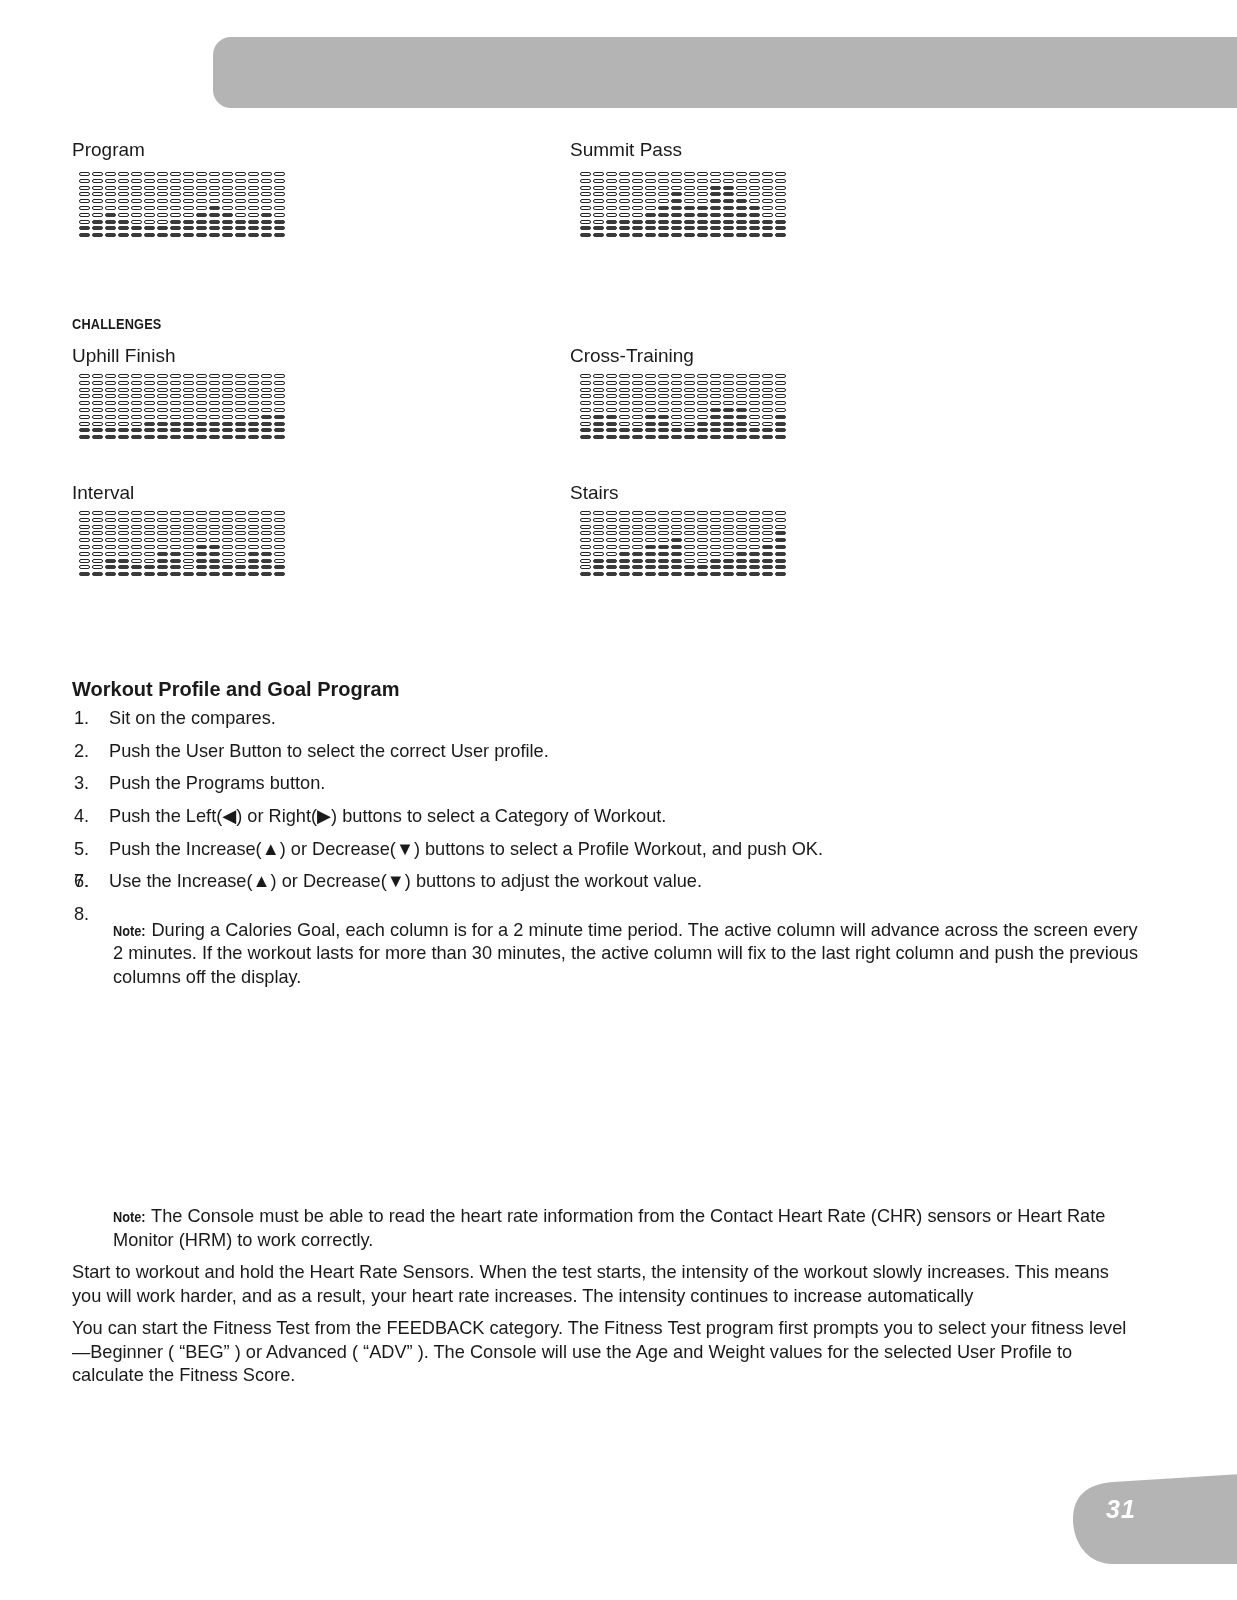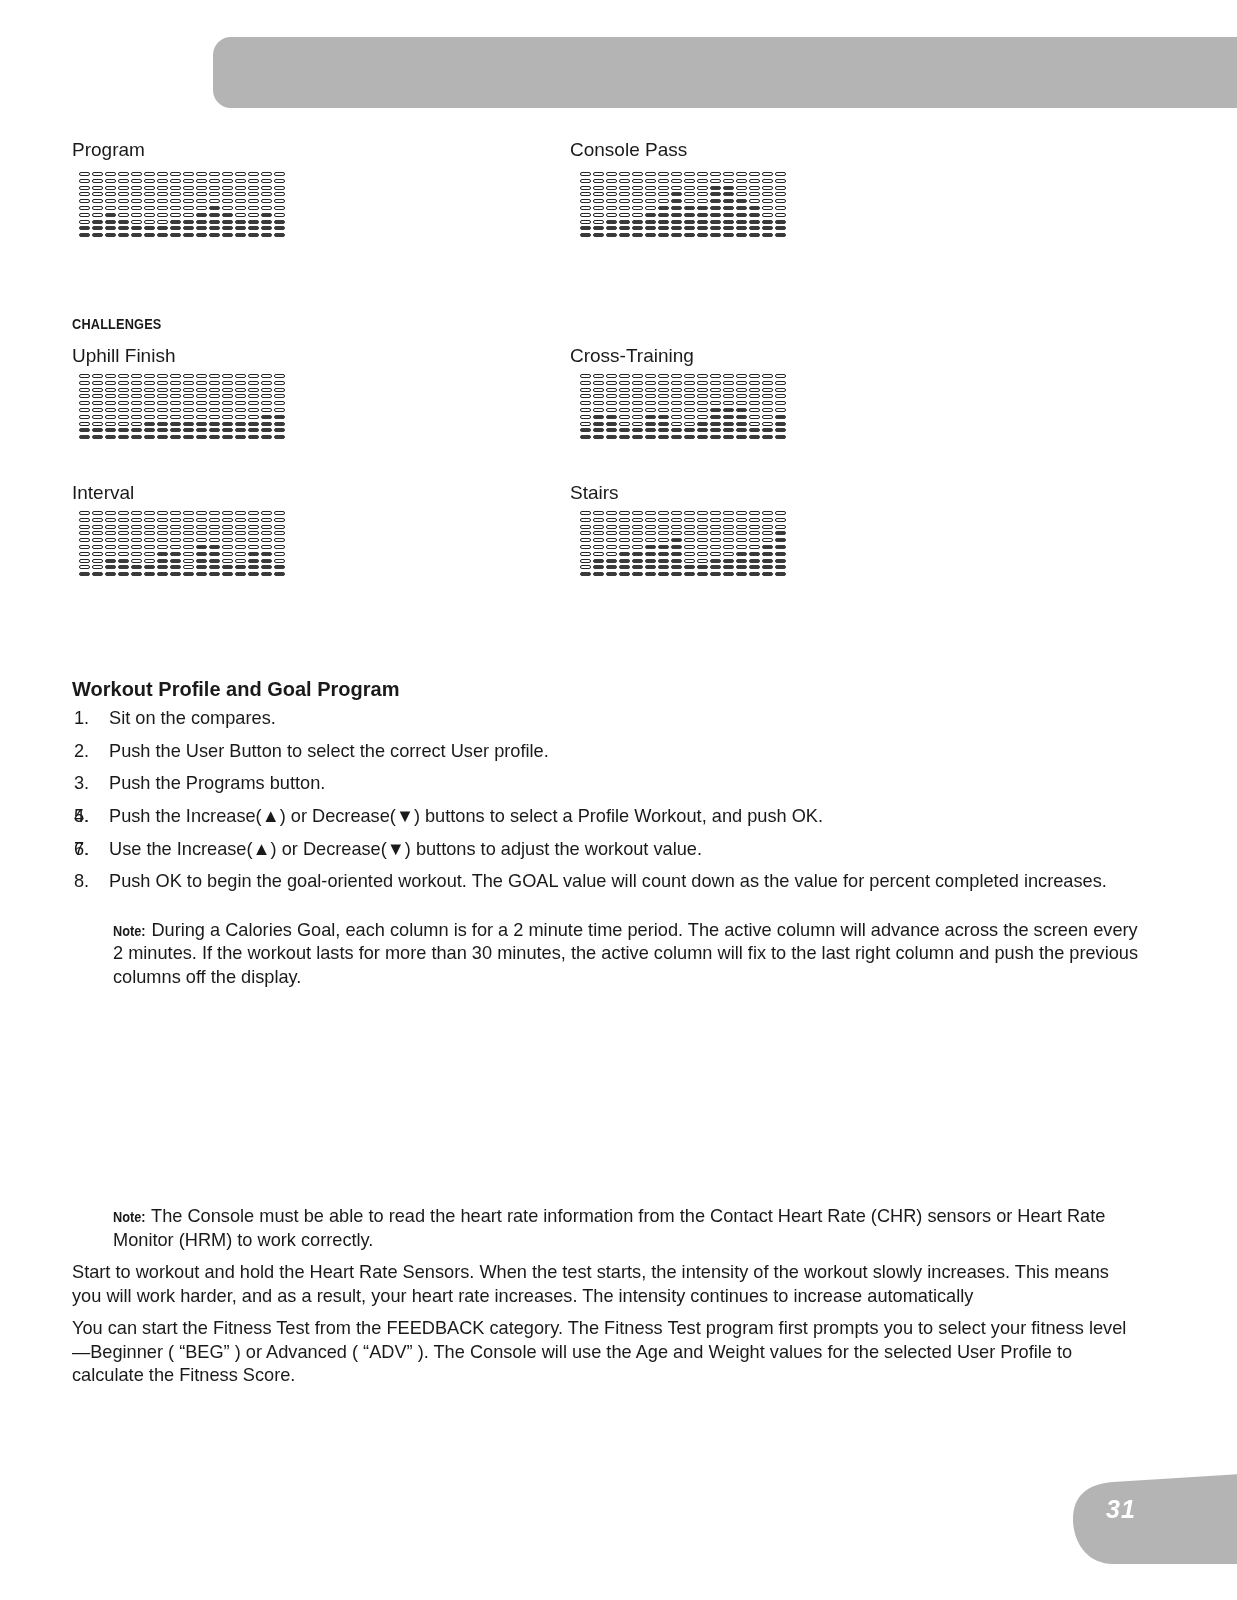--- a/index.html
+++ b/index.html
@@ -22,21 +22,21 @@
   .para{margin-top:9px;}
   .page-tab{position:absolute;left:1073px;top:1474px;width:170px;height:90px;}
   .page-num{position:absolute;left:1106px;top:1495px;font-size:25px;font-weight:bold;font-style:italic;color:#fff;letter-spacing:1px;}
 </style>
 </head>
 <body>
 
 <div class="top-banner"></div>
 
 <div class="label" style="left:72px;top:139px;">Program</div>
-<div class="label" style="left:570px;top:139px;">Console Pass</div>
+<div class="label" style="left:570px;top:139px;">Summit Pass</div>
 <div class="challenges">CHALLENGES</div>
 <div class="label" style="left:72px;top:345px;">Uphill Finish</div>
 <div class="label" style="left:570px;top:345px;">Cross-Training</div>
 <div class="label" style="left:72px;top:482px;">Interval</div>
 <div class="label" style="left:570px;top:482px;">Stairs</div>
 
 <div class="matrix" style="left:79px;top:172px;">
     <div class="cell" style="left: 0px; top: 0px;"></div>
     <div class="cell" style="left: 0px; top: 6.8px;"></div>
     <div class="cell" style="left: 0px; top: 13.6px;"></div>
@@ -1008,25 +1008,25 @@
     <div class="cell on" style="left: 195px; top: 54.4px;"></div>
     <div class="cell on" style="left: 195px; top: 61.2px;"></div>
   </div>
 
 <div class="section" style="top:677px;">
   <div class="h">Workout Profile and Goal Program</div>
   <ul class="ol">
     <li><span class="num">1.</span><span>Sit on the compares.</span></li>
     <li><span class="num">2.</span><span>Push the User Button to select the correct User profile.</span></li>
     <li><span class="num">3.</span><span>Push the Programs button.</span></li>
-    <li><span class="num">4.</span></li>
+    <li><span class="num">4.</span><span>Push the Left(◀) or Right(▶) buttons to select a Category of Workout.</span></li>
     <li><span class="num">5.</span><span>Push the Increase(▲) or Decrease(▼) buttons to select a Profile Workout, and push OK.</span></li>
     <li><span class="num">6.</span></li>
     <li><span class="num">7.</span><span>Use the Increase(▲) or Decrease(▼) buttons to adjust the workout value.</span></li>
-    <li><span class="num">8.</span><span>Push OK to begin the goal-oriented workout. The GOAL value will count down as the value for percent completed increases.</span></li>
+    <li><span class="num">8.</span></li>
   </ul>
   <p class="note"><span class="note-label">Note:</span><span> During a Calories Goal, each column is for a 2 minute time period. The active column will advance across the screen every 2 minutes. If the workout lasts for more than 30 minutes, the active column will fix to the last right column and push the previous columns off the display.</span></p>
 </div>
 
 <div class="section" style="top:1196px;">
   <p class="fnote"><span class="note-label">Note:</span><span> The Console must be able to read the heart rate information from the Contact Heart Rate (CHR) sensors or Heart Rate Monitor (HRM) to work correctly.</span></p>
   <p class="para">Start to workout and hold the Heart Rate Sensors. When the test starts, the intensity of the workout slowly increases. This means you will work harder, and as a result, your heart rate increases. The intensity continues to increase automatically</p>
   <p class="para">You can start the Fitness Test from the FEEDBACK category. The Fitness Test program first prompts you to select your fitness level—Beginner ( “BEG” ) or Advanced ( “ADV” ). The Console will use the Age and Weight values for the selected User Profile to calculate the Fitness Score.</p>
 </div>
 

